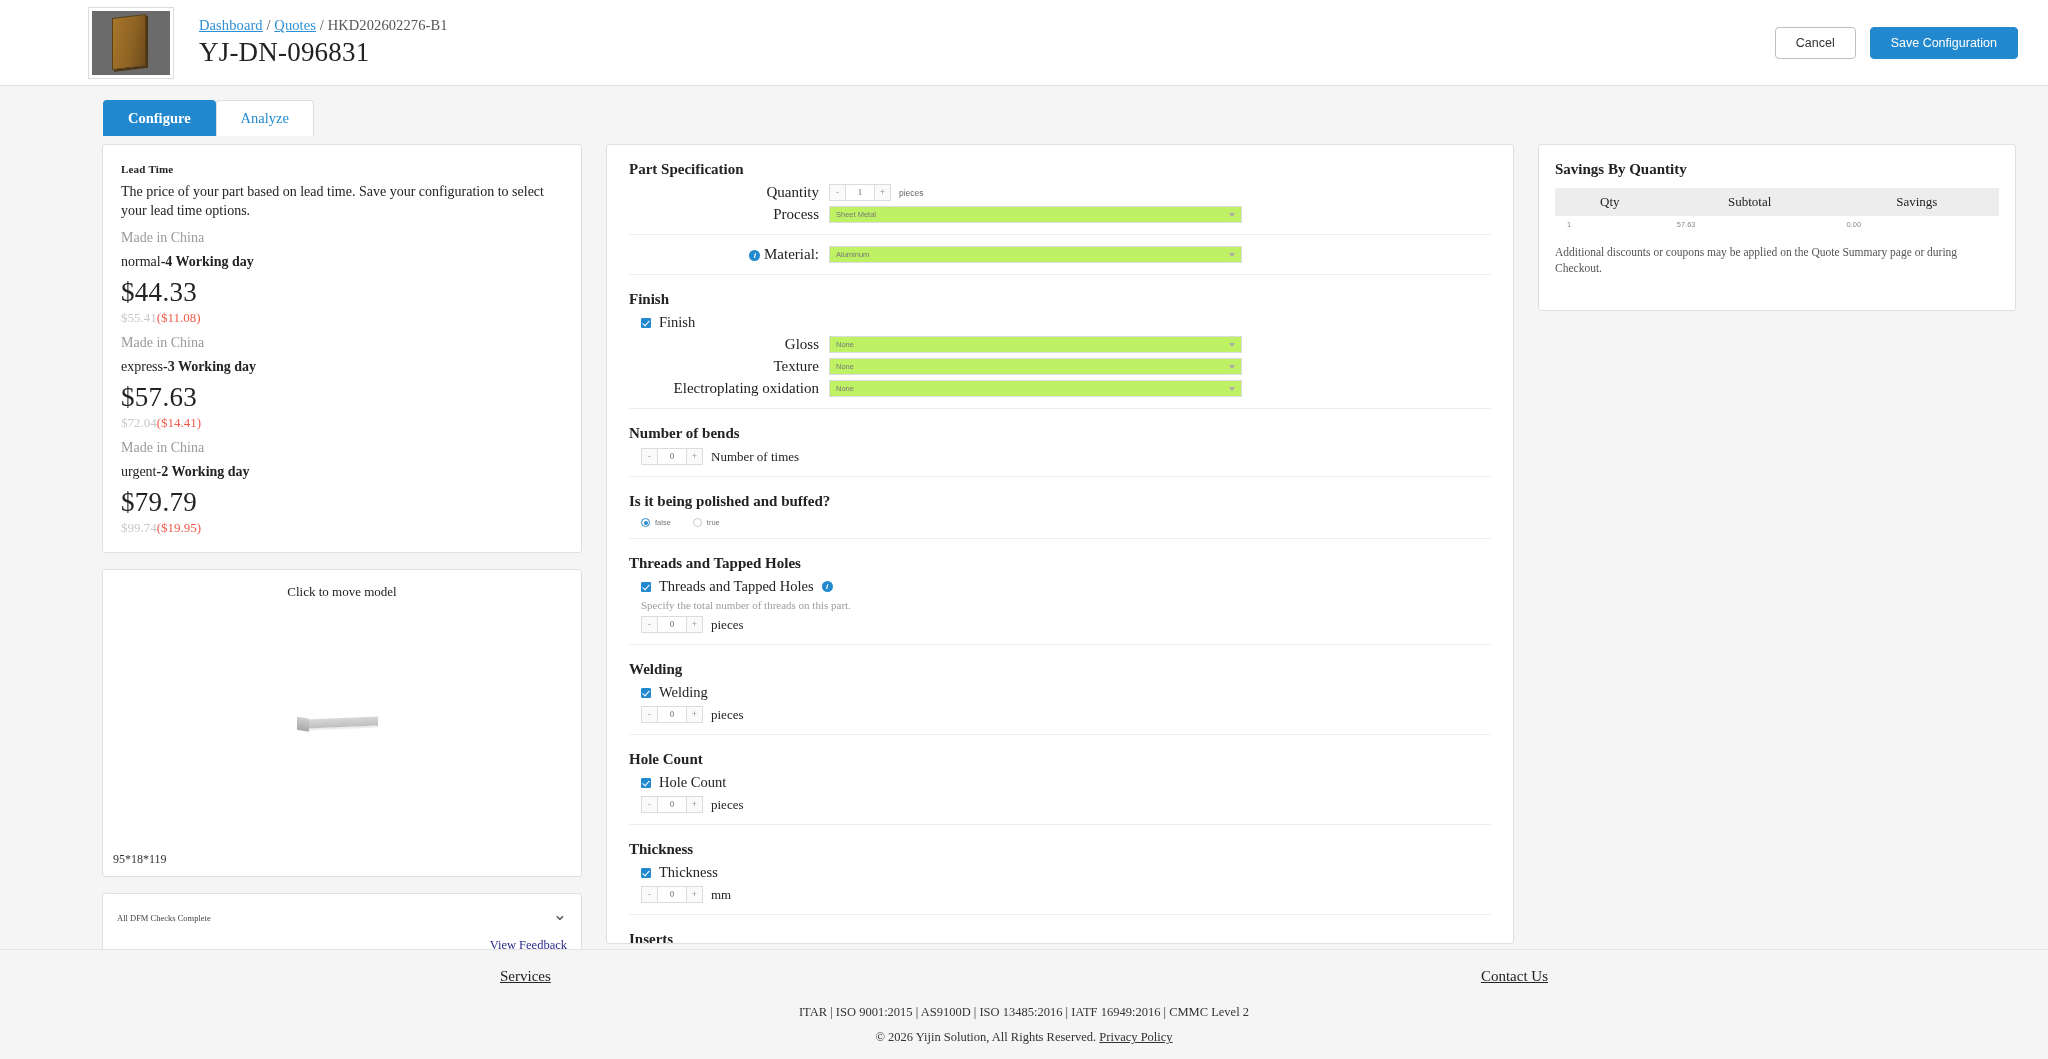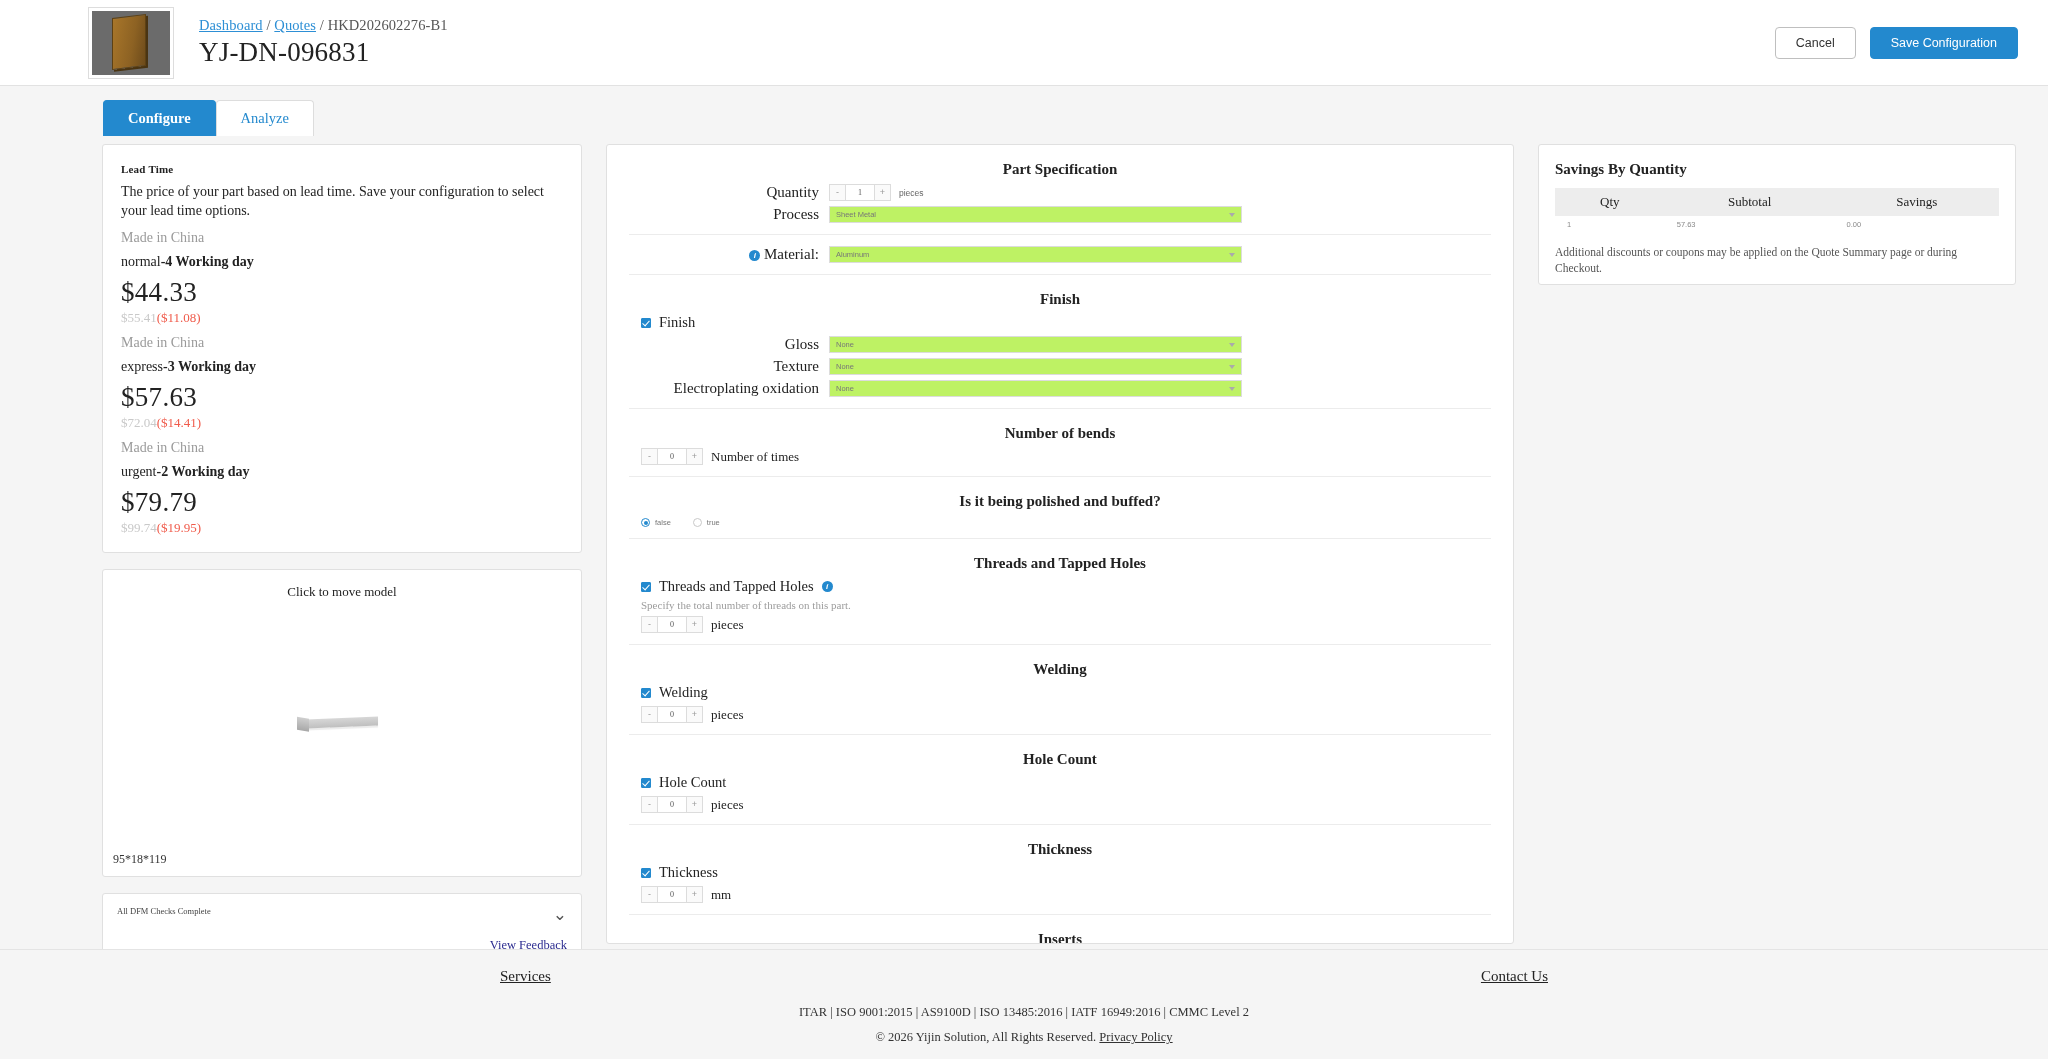--- a/index.html
+++ b/index.html
@@ -83,29 +83,29 @@
     transform: skewY(-2.5deg); box-shadow:0 2px 1px rgba(0,0,0,.08);
   }
   .model-bar:before{
     content:""; position:absolute; width:12px; height:13px; margin-left:-9px; margin-top:-2px;
     background:linear-gradient(180deg,#cfcfcf,#a8a8a8); transform:skewY(12deg);
   }
   .viewer-dims{ position:absolute; left:10px; bottom:9px; font-size:12px; color:#333;}
 
   
   .dfm{ margin-top:16px; padding:12px 14px 10px 14px; }
-  .dfm-row{ display:flex; align-items:flex-start; justify-content:space-between;}
+  .dfm-row{ display:flex; align-items:flex-end; justify-content:space-between;}
   .dfm-text{ font-size:8.5px; color:#444;}
   .chev{ font-size:17px; color:#555; line-height:1; cursor:pointer;}
   .dfm-feedback{ text-align:right; margin-top:12px;}
   .dfm-feedback a{ font-size:12.5px; color:#2b2b8f; text-decoration:underline; }
 
   
   .form{ padding:16px 22px 28px 22px; height:800px; overflow:hidden; position:relative;}
-  .sec-title{ font-size:15px; font-weight:bold; margin:16px 0 6px 0;text-align:center;}
+  .sec-title{ font-size:15px; font-weight:bold; margin:16px 0 6px 0;}
   .sec-title:first-child{ margin-top:0;}
   .frow{ display:flex; align-items:center; justify-content:flex-start; margin:5px 0;}
   .flabel{ width:200px; text-align:right; font-size:15px; padding-right:10px; color:#222; flex:0 0 auto;}
   .stepper{ display:flex; align-items:center; }
   .stp-btn{
     width:17px; height:17px; border:1px solid #dcdcdc; background:#fafafa;
     font-size:9px; line-height:15px; text-align:center; color:#999; cursor:pointer;
     font-family:"Liberation Sans",sans-serif;
   }
   .stp-val{
@@ -144,21 +144,21 @@
   .radio{ display:flex; align-items:center; gap:5px; cursor:pointer;}
   .rdot{ width:9px; height:9px; border-radius:50%; border:1.5px solid #c9c9c9; background:#fff; position:relative;}
   .radio.on .rdot{ border-color:#2389ce; }
   .radio.on .rdot:after{
     content:""; position:absolute; left:1.5px; top:1.5px; width:4px; height:4px; border-radius:50%; background:#2389ce;
   }
   .rlabel{ font-size:7.5px; color:#777; font-family:"Liberation Sans",sans-serif;}
   .stepper-indent{ margin-left:12px;}
 
   
-  .savings{ padding:16px 16px 8px 16px;}
+  .savings{ padding:16px 16px 34px 16px;}
   .sv-title{ font-size:15px; font-weight:bold; margin-bottom:10px;}
   .sv-table{ width:100%; border-collapse:collapse;}
   .sv-table th{
     background:#ededed; text-align:center; font-size:13px; font-weight:400;
     padding:6px 12px; color:#222; border:none;
   }
   .sv-table td{ font-size:7.5px; color:#8a8a8a; padding:4px 12px; font-family:"Liberation Sans",sans-serif;}
   .sv-note{ font-size:11.5px; color:#555; margin-top:12px; line-height:1.35;}
 
   

